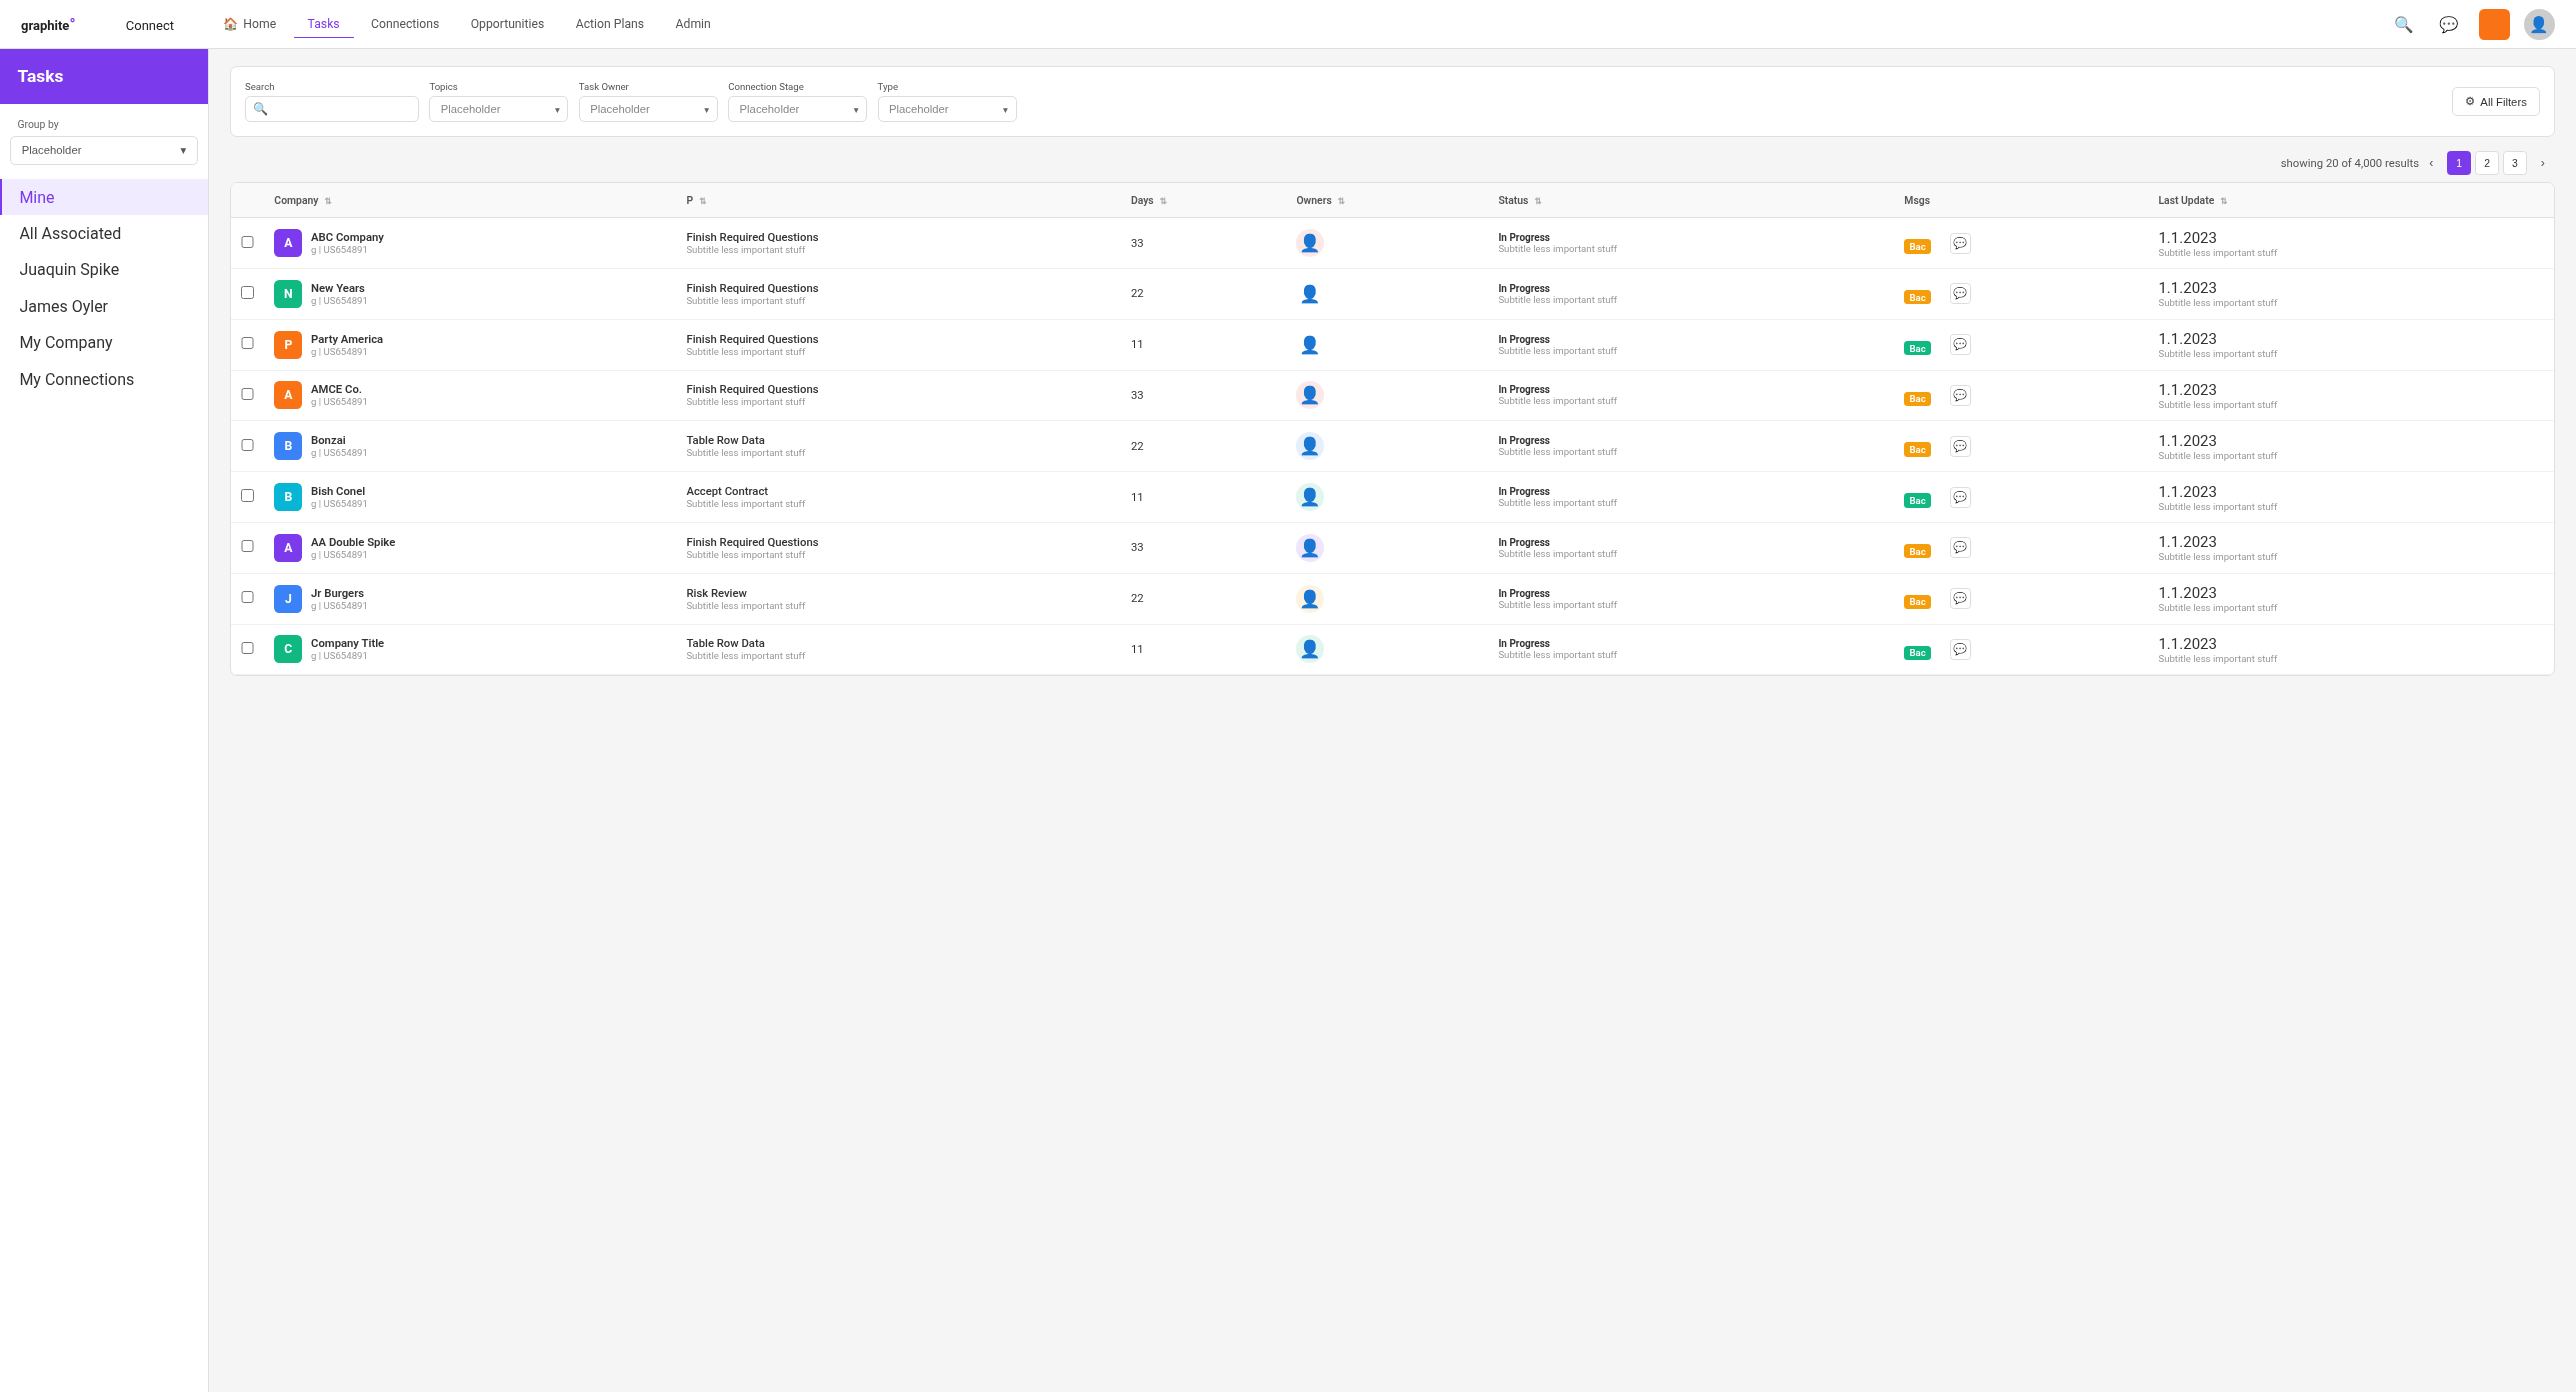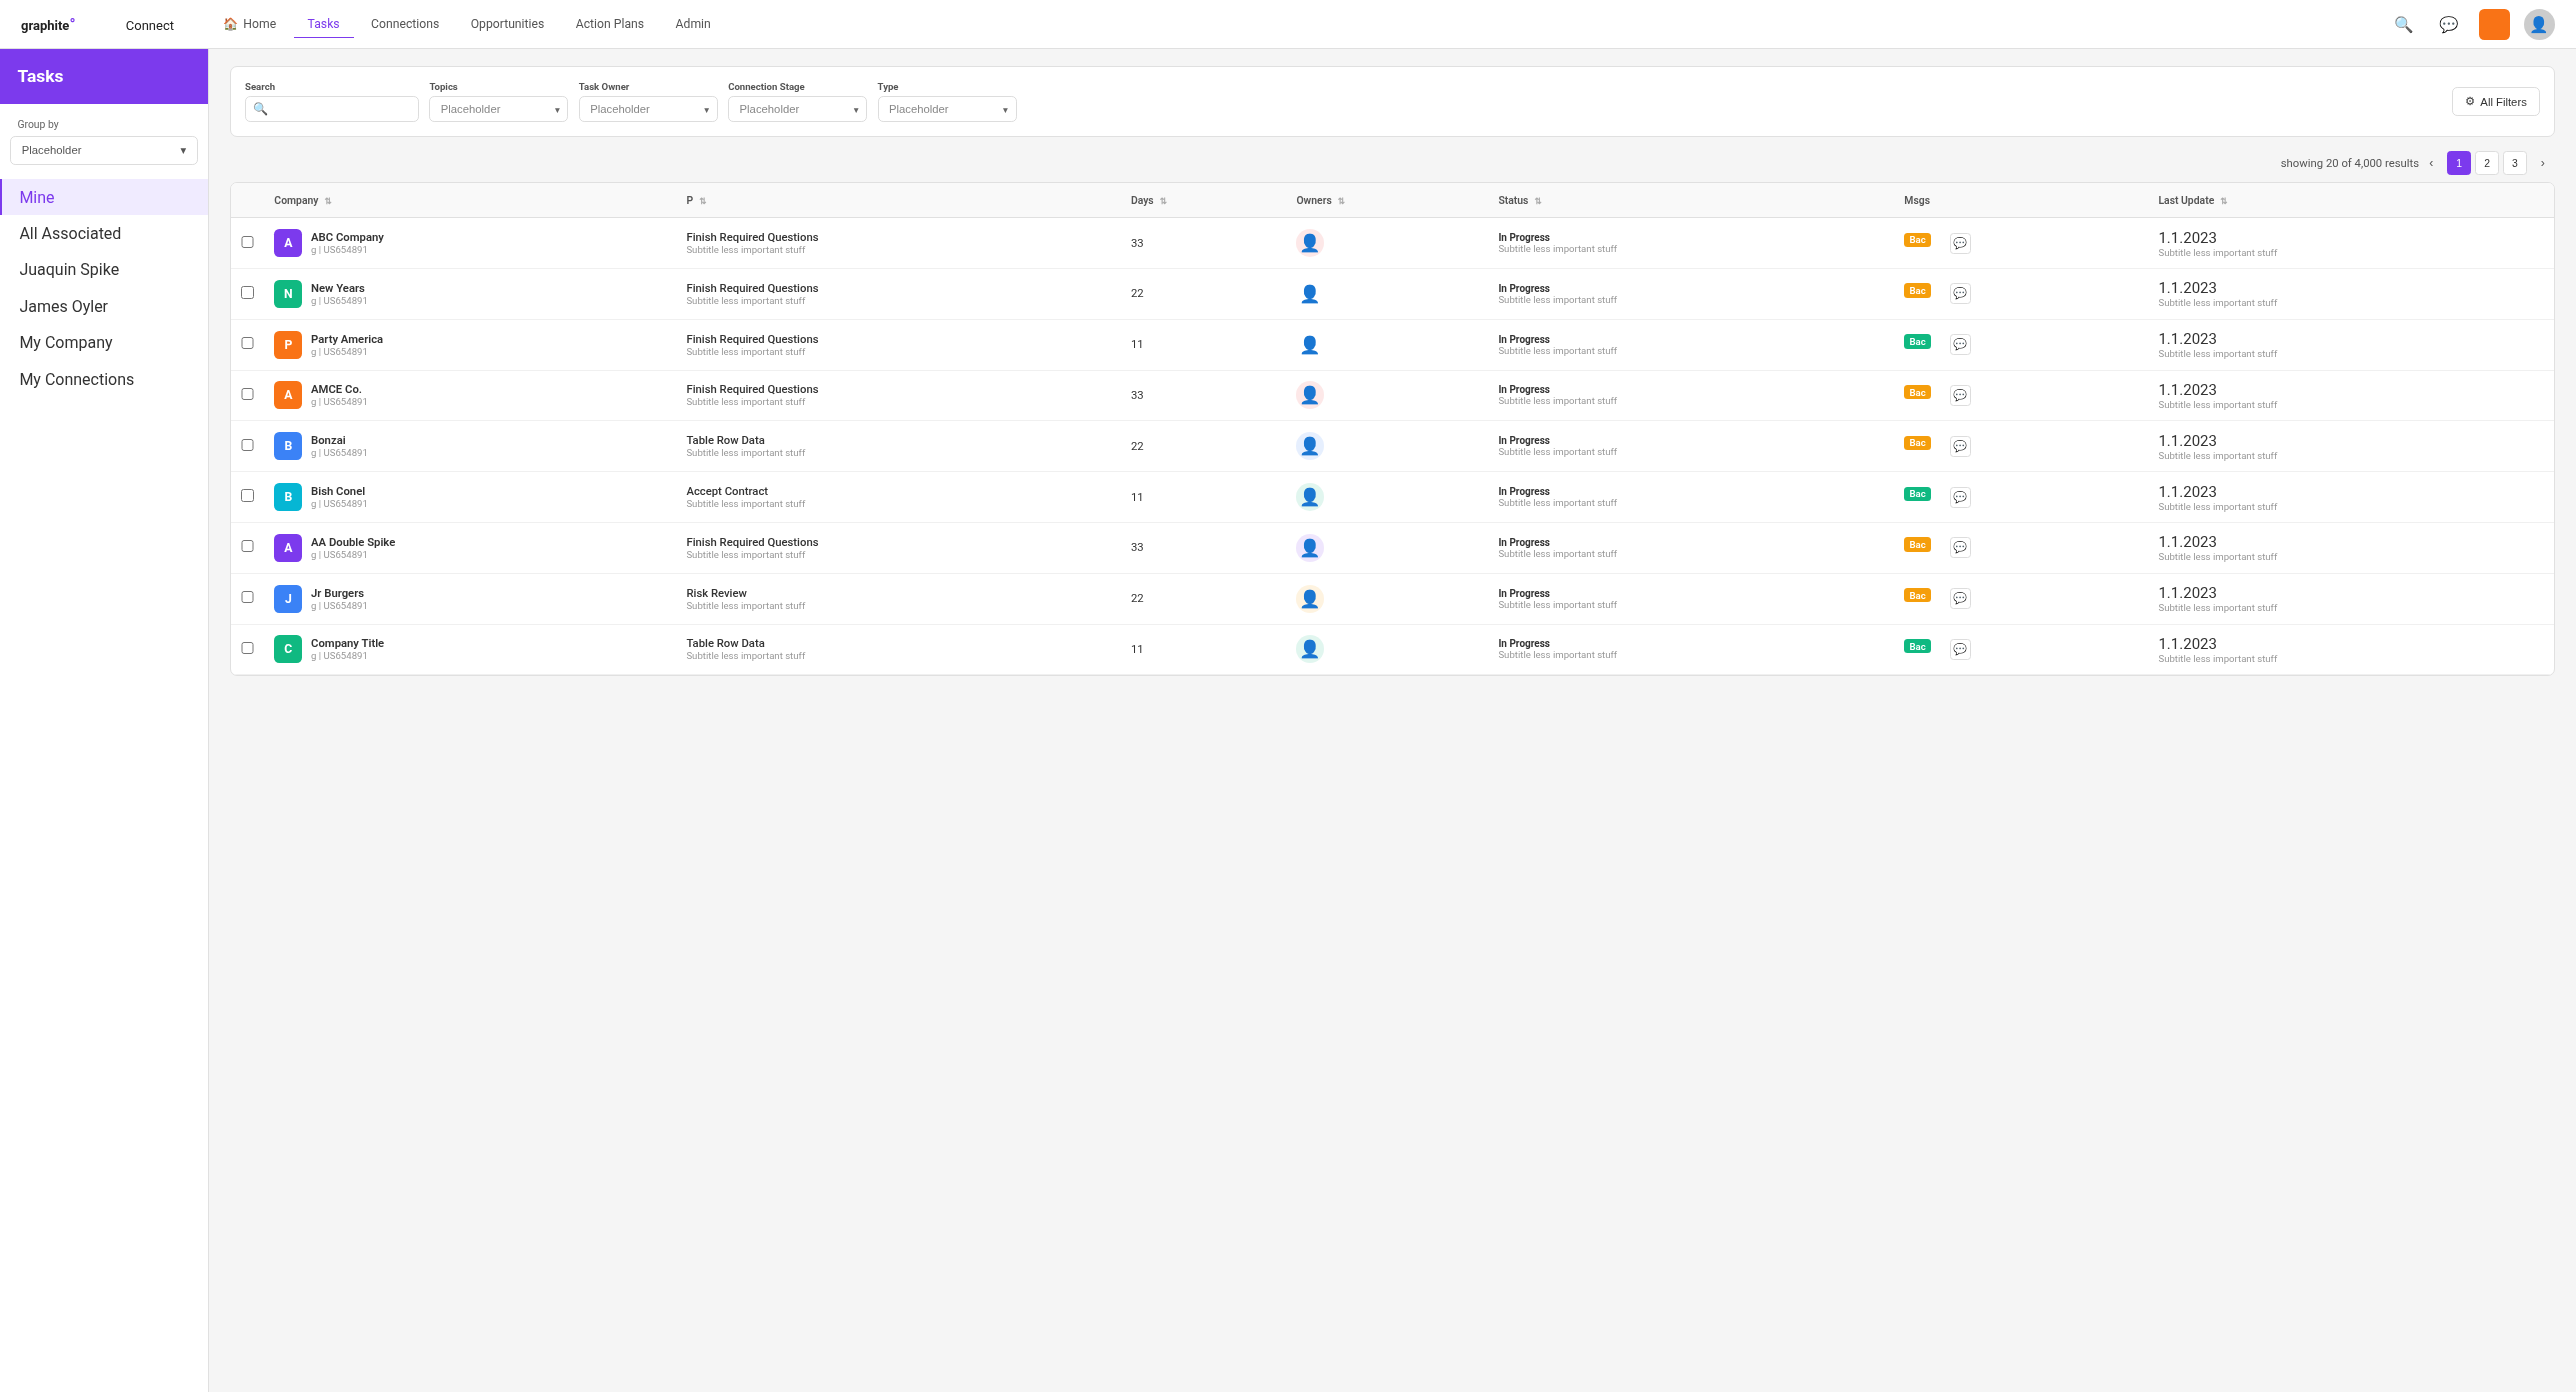--- a/index.html
+++ b/index.html
@@ -160,21 +160,21 @@
       border: 0.9px solid #e0e0e0;
     }
     .filter-group {
       display: flex;
       flex-direction: column;
       gap: 3.5px;
     }
     .filter-label {
       font-size: 9.6px;
       color: #555;
-      font-weight: 700;
+      font-weight: 400;
     }
     .filter-input-wrap {
       position: relative;
       display: flex;
       align-items: center;
     }
     .filter-input {
       border: 0.9px solid #ddd;
       border-radius: 5.2px;
       padding: 6.1px 10.4px 6.1px 28px;
@@ -380,21 +380,21 @@
       font-size: 9.6px;
       font-weight: 600;
       color: #fff;
     }
     .badge-yellow { background: #f59e0b; }
     .badge-green { background: #10b981; }
 
     
     .msgs-cell {
       display: flex;
-      align-items: flex-start;
+      align-items: flex-end;
       gap: 19px;
     }
     .msg-icon {
       width: 21px; height: 21px;
       border: 0.9px solid #ddd;
       border-radius: 3.5px;
       display: flex;
       align-items: center;
       justify-content: center;
       font-size: 11.3px;

